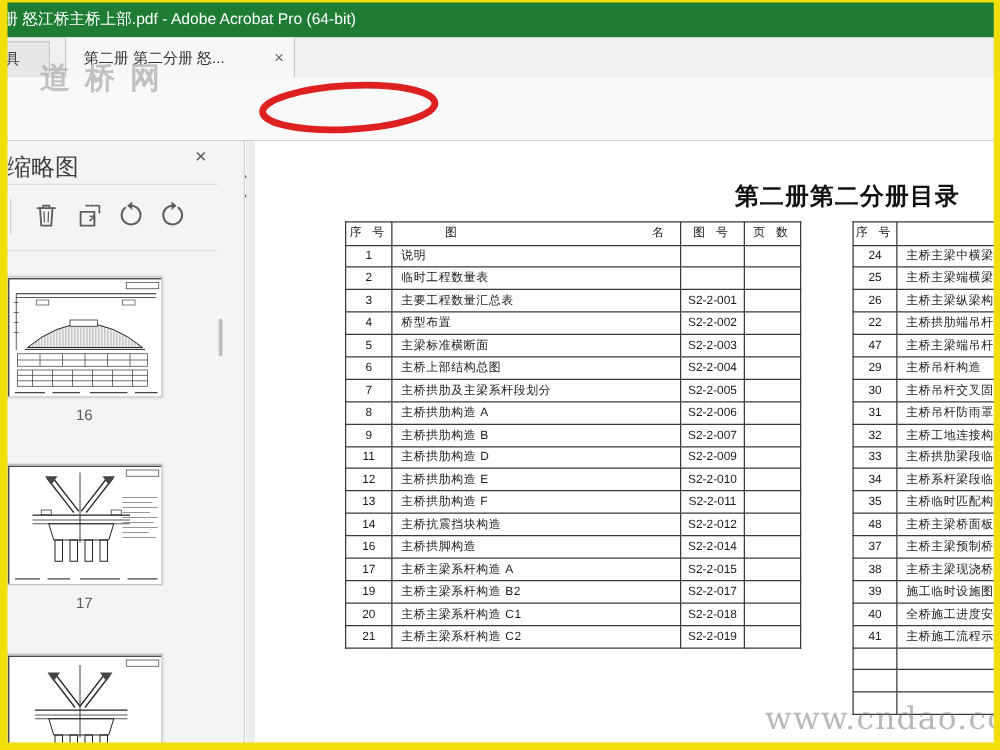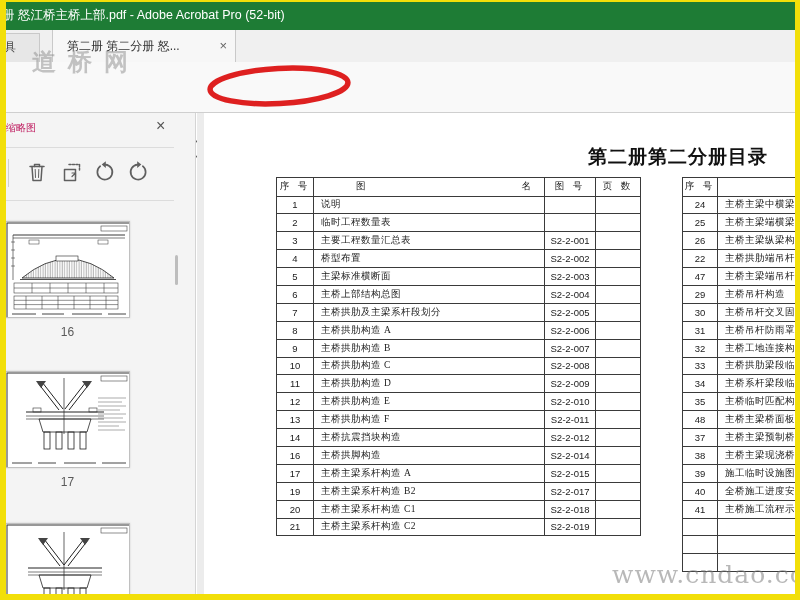--- a/index.html
+++ b/index.html
@@ -31,21 +31,21 @@
   .pagetotal { position:absolute; left:257px; top:73px; height:26px; line-height:26px; font-size:12px; color:#333; }
   .zoomlabel { position:absolute; left:503px; top:73px; height:26px; line-height:26px; font-size:12px; color:#333; }
   .zoom-underline { position:absolute; left:497px; top:100px; width:70px; height:1px; background:#ababab; }
   .caret { width:0; height:0; border-left:4px solid transparent; border-right:4px solid transparent; border-top:5px solid #5f5f5f; position:absolute; }
   .icon-stroke { stroke:#5f5f5f; stroke-width:1.5; fill:none; stroke-linecap:round; stroke-linejoin:round; }
 
   .red-ellipse { position:absolute; left:205px; top:63px; width:150px; height:47px; pointer-events:none; z-index:40; }
 
   
   .sidebar { position:absolute; left:0; top:113px; width:196px; height:487px; background:#f4f4f4; border-right:1px solid #d4d4d4; }
-  .sb-header { position:absolute; left:6px; top:8px; font-size:10px; color:#be185d; }
+  .sb-header { position:absolute; left:6px; top:8px; font-size:19px; color:#404040; }
   .sb-close { position:absolute; left:156px; top:4px; font-size:16px; color:#555; }
   .sb-sep1 { position:absolute; left:0; top:34px; width:174px; height:1px; background:#dcdcdc; }
   .sb-sep2 { position:absolute; left:0; top:87px; width:174px; height:1px; background:#dcdcdc; }
   .sb-vline { position:absolute; left:8px; top:46px; width:1px; height:28px; background:#cfcfcf; }
   .sb-icon { position:absolute; top:47px; width:24px; height:24px; }
   .thumb { position:absolute; left:5px; width:125px; background:#fff; border:1px solid #c0c0c0; box-shadow:0 0 2px rgba(0,0,0,.15); overflow:hidden; }
   .thumb-label { position:absolute; left:5px; width:125px; text-align:center; font-size:12px; color:#5a5a5a; }
   .sb-scroll { position:absolute; left:175px; top:142px; width:3px; height:30px; background:#bdbdbd; border-radius:2px; }
 
   
@@ -54,21 +54,21 @@
   .doc-title { position:absolute; left:384px; top:31px; font-size:19px; font-weight:bold; color:#111; letter-spacing:1px; white-space:nowrap; }
 
   table.toc { position:absolute; border-collapse:collapse; table-layout:fixed; }
   table.toc th, table.toc td { border:1px solid #3a3a3a; font-size:9.5px; color:#1a1a1a; font-weight:normal;
                                height:17.9px; overflow:hidden; white-space:nowrap; padding:0; }
   table.toc th { height:18.5px; text-align:center; letter-spacing:3px; }
   #ltable { left:72px; top:64px; width:364px; }
   #ltable col:nth-child(1){width:37px;} #ltable col:nth-child(2){width:231px;}
   #ltable col:nth-child(3){width:51px;} #ltable col:nth-child(4){width:45px;}
   #ltable td:nth-child(1){text-align:center;}
-  #ltable td:nth-child(2){text-align:left; padding-left:7px; letter-spacing:.5px;font-family:Liberation Serif, serif;}
+  #ltable td:nth-child(2){text-align:left; padding-left:7px; letter-spacing:.5px;}
   #ltable td:nth-child(3){text-align:center; letter-spacing:0;margin-left:24px;}
   #rtable { left:478px; top:64px; width:260px; }
   #rtable col:nth-child(1){width:35px;} #rtable col:nth-child(2){width:225px;}
   #rtable td:nth-child(1){text-align:center;}
   #rtable td:nth-child(2){text-align:left; padding-left:7px; letter-spacing:.5px;}
   .nh { display:flex; justify-content:space-between; padding:0 13px 0 42px; letter-spacing:0; }
   .nh2 { text-align:left; padding-left:33px; letter-spacing:0; }
 
   .wm-br { position:absolute; left:408px; top:447px; font-family:"DejaVu Serif", serif; font-size:25px;
            color:rgba(125,125,125,.55); letter-spacing:1px; white-space:nowrap; }
@@ -79,21 +79,21 @@
   .frame { position:absolute; background:#f2df09; z-index:100; }
   .f-top{left:0;top:0;width:800px;height:2px;} .f-left{left:0;top:0;width:6px;height:600px;}
   .f-right{left:795px;top:0;width:5px;height:600px;} .f-bottom{left:0;top:594px;width:800px;height:6px;}
 </style>
 </head>
 <body>
 
 <div id="screen">
 
   <div class="titlebar">
-    <span>册 怒江桥主桥上部.pdf - Adobe Acrobat Pro (52-bit)</span>
+    <span>册 怒江桥主桥上部.pdf - Adobe Acrobat Pro (64-bit)</span>
   </div>
 
   <div class="tabbar">
     <div class="tab-tools">
       <span>具</span>
     </div>
     <div class="tab-active">
       <span class="tab-label">第二册 第二分册 怒...</span>
       <span class="tab-close">×</span>
     </div>
@@ -456,26 +456,20 @@
             <td>S2-2-006</td>
             <td></td>
           </tr>
           <tr>
             <td>9</td>
             <td>主桥拱肋构造 B</td>
             <td>S2-2-007</td>
             <td></td>
           </tr>
           <tr>
-            <td>10</td>
-            <td>主桥拱肋构造 C</td>
-            <td>S2-2-008</td>
-            <td></td>
-          </tr>
-          <tr>
             <td>11</td>
             <td>主桥拱肋构造 D</td>
             <td>S2-2-009</td>
             <td></td>
           </tr>
           <tr>
             <td>12</td>
             <td>主桥拱肋构造 E</td>
             <td>S2-2-010</td>
             <td></td>

